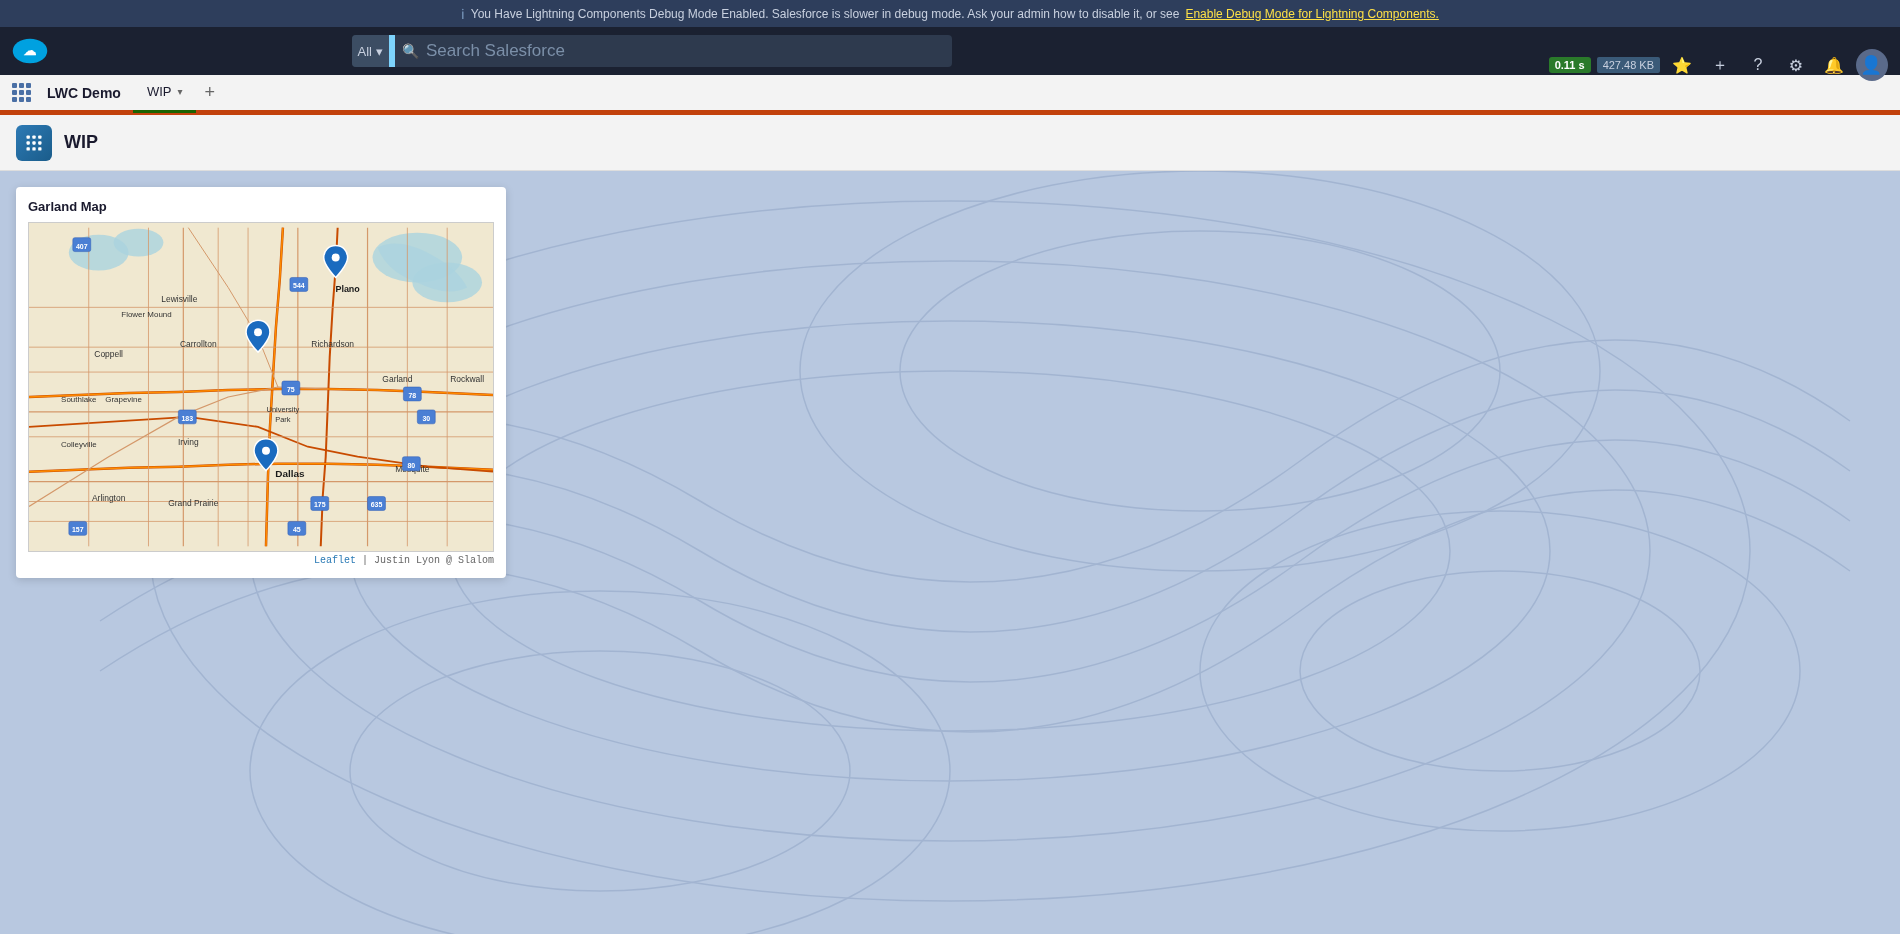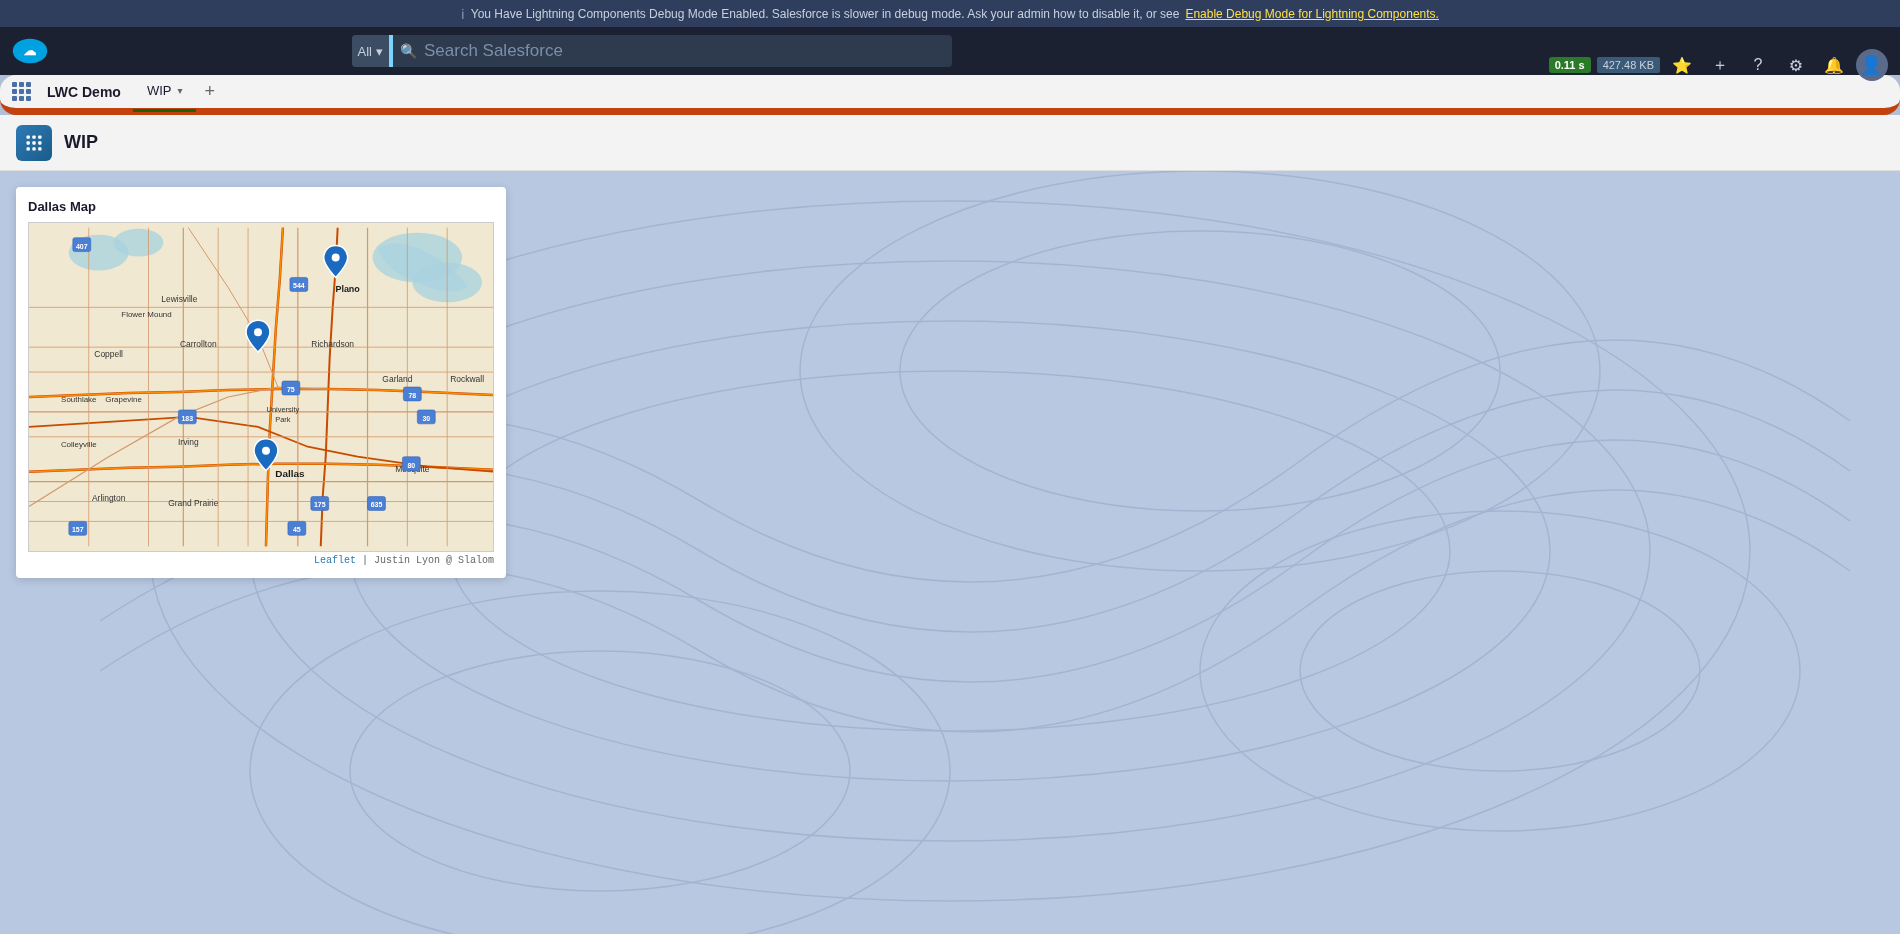--- a/index.html
+++ b/index.html
@@ -57,21 +57,21 @@
       background: #3c4d63;
       color: #c8d0df;
       border: none;
       padding: 0 6px;
       height: 100%;
       font-size: 13px;
       cursor: pointer;
       display: flex;
       align-items: center;
       gap: 4px;
-      border-right: 4px solid #7dd3fc;
+      border-right: 6px solid #7dd3fc;
       white-space: nowrap;
     }
     .search-input-wrap {
       display: flex;
       align-items: center;
       flex: 1;
       padding: 0 8px;
       gap: 6px;
     }
     .search-input-wrap input {
@@ -126,27 +126,26 @@
       display: flex;
       align-items: center;
       justify-content: center;
       cursor: pointer;
       font-size: 18px;
     }
 
     
     .app-bar {
       background: #f3f3f3;
-      border-bottom: 7px solid #c2410c;
+      border-bottom: 5px solid #c2410c;
       display: flex;
       align-items: center;
       height: 40px;
       padding: 0 8px;
       gap: 4px;
-      border-radius: 16px;
     }
     .app-bar-grid {
       display: grid;
       grid-template-columns: repeat(3,1fr);
       gap: 2px;
       cursor: pointer;
       padding: 4px;
       border-radius: 3px;
     }
     .app-bar-grid span {
@@ -363,21 +362,21 @@
     <ellipse class="topo" cx="600" cy="600" rx="250" ry="120"></ellipse>
     <ellipse class="topo" cx="1500" cy="500" rx="300" ry="160"></ellipse>
     <ellipse class="topo" cx="1500" cy="500" rx="200" ry="100"></ellipse>
     <path class="topo" d="M100,400 Q400,200 700,380 Q1000,560 1300,340 Q1600,120 1850,300"></path>
     <path class="topo" d="M100,450 Q400,250 700,430 Q1000,610 1300,390 Q1600,170 1850,350"></path>
     <path class="topo" d="M100,500 Q400,300 700,480 Q1000,660 1300,440 Q1600,220 1850,400"></path>
     <path class="topo" d="M100,350 Q400,150 700,330 Q1000,510 1300,290 Q1600,70 1850,250"></path>
   </svg>
 
   <div class="map-card">
-    <div class="map-card-title">Dallas Map</div>
+    <div class="map-card-title">Garland Map</div>
     <div class="map-container">
       <svg class="map-svg" viewBox="0 0 466 320" xmlns="http://www.w3.org/2000/svg">
 
         <rect width="466" height="320" fill="#f0e8d0"></rect>
 
         <ellipse cx="390" cy="30" rx="45" ry="25" fill="#aad3df" opacity="0.8"></ellipse>
         <ellipse cx="420" cy="55" rx="35" ry="20" fill="#aad3df" opacity="0.8"></ellipse>
         <ellipse cx="70" cy="25" rx="30" ry="18" fill="#aad3df" opacity="0.8"></ellipse>
         <ellipse cx="110" cy="15" rx="25" ry="14" fill="#aad3df" opacity="0.8"></ellipse>
         <path d="M350,20 Q370,10 400,25 Q430,40 440,60 Q420,70 390,55 Q360,45 350,20Z" fill="#aad3df" opacity="0.7"></path>

